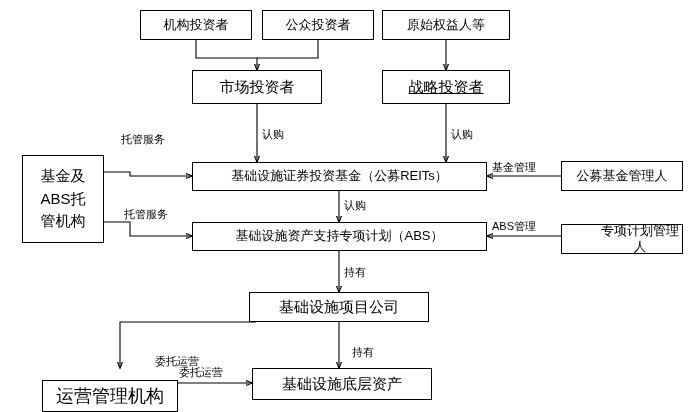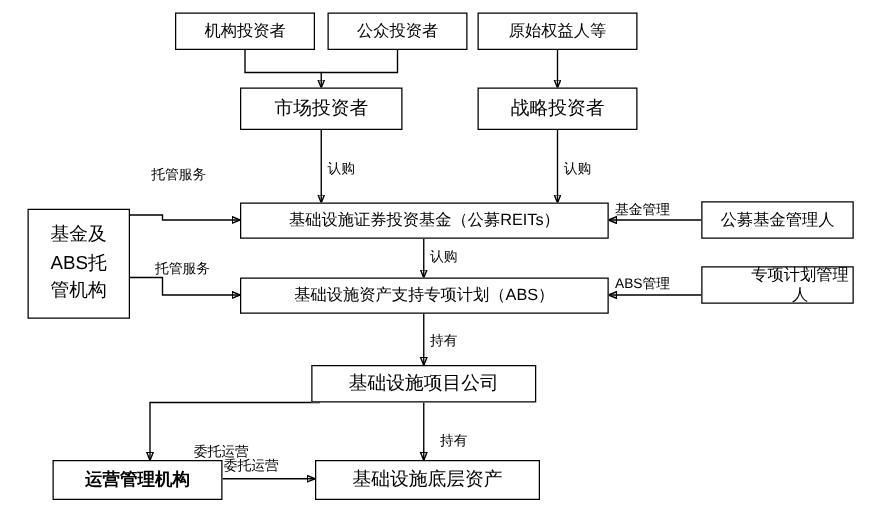--- a/index.html
+++ b/index.html
@@ -93,37 +93,37 @@
   </svg>
 
   <div class="node" style="left:140px; top:10px; width:112px; height:30px;">机构投资者</div>
 
   <div class="node" style="left:262px; top:10px; width:112px; height:30px;text-align:right;">公众投资者</div>
 
   <div class="node" style="left:382px; top:10px; width:128px; height:30px;">原始权益人等</div>
 
   <div class="node" style="left:192px; top:70px; width:130px; height:34px; font-size:15px;">市场投资者</div>
 
-  <div class="node" style="left:382px; top:70px; width:128px; height:34px; font-size:15px;">战略投资者</div>
+  <div class="node" style="left:382px; top:70px; width:128px; height:34px; font-size:15px;text-decoration:underline;">战略投资者</div>
 
-  <div class="node" style="left:22px; top:167px; width:82px; height:88px; font-size:15px; line-height:1.5;">基金及
+  <div class="node" style="left:22px; top:155px; width:82px; height:88px; font-size:15px; line-height:1.5;text-align:right;">基金及
 ABS托
 管机构</div>
 
   <div class="node" style="left:192px; top:162px; width:295px; height:29px;">基础设施证券投资基金（公募REITs）</div>
 
   <div class="node" style="left:561px; top:161px; width:122px; height:30px;">公募基金管理人</div>
 
   <div class="node" style="left:192px; top:222px; width:295px; height:29px;">基础设施资产支持专项计划（ABS）</div>
 
-  <div class="node" style="left:561px; top:213px; width:122px; height:30px;padding-left:36px;">专项计划管理人</div>
+  <div class="node" style="left:561px; top:224px; width:122px; height:30px;padding-left:36px;">专项计划管理人</div>
 
   <div class="node" style="left:249px; top:292px; width:180px; height:30px; font-size:15px;">基础设施项目公司</div>
 
-  <div class="node" style="left:42px; top:368px; width:136px; height:32px; font-size:14px;font-weight:bold;">运营管理机构</div>
+  <div class="node" style="left:42px; top:380px; width:136px; height:32px; font-size:18px;">运营管理机构</div>
 
   <div class="node" style="left:252px; top:368px; width:180px; height:32px; font-size:15px;">基础设施底层资产</div>
 
   <div class="edge-label" style="left:262px; top:127px;">认购</div>
 
   <div class="edge-label" style="left:451px; top:127px;">认购</div>
 
   <div class="edge-label" style="left:121px; top:132px;">托管服务</div>
 
   <div class="edge-label" style="left:124px; top:207px;">托管服务</div>

